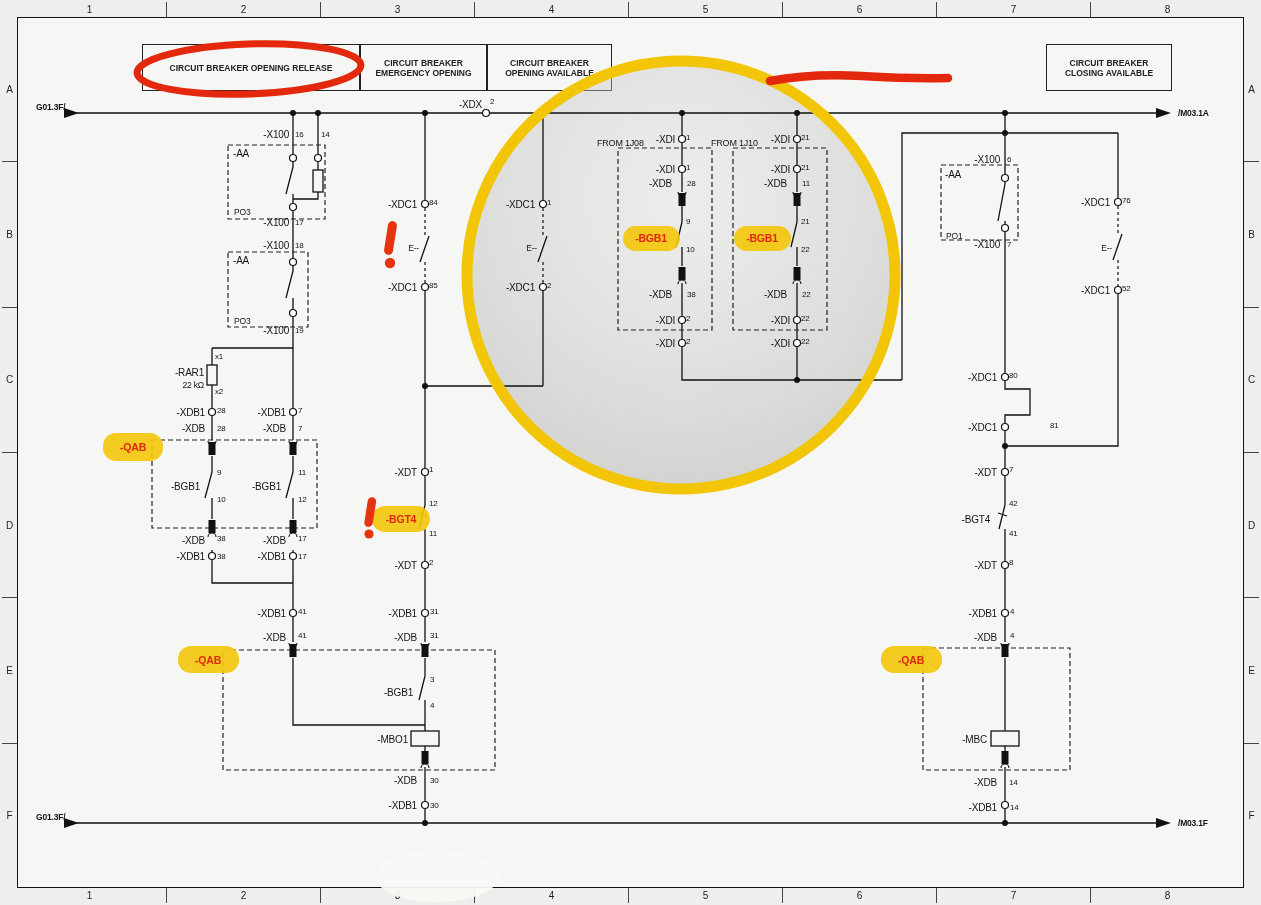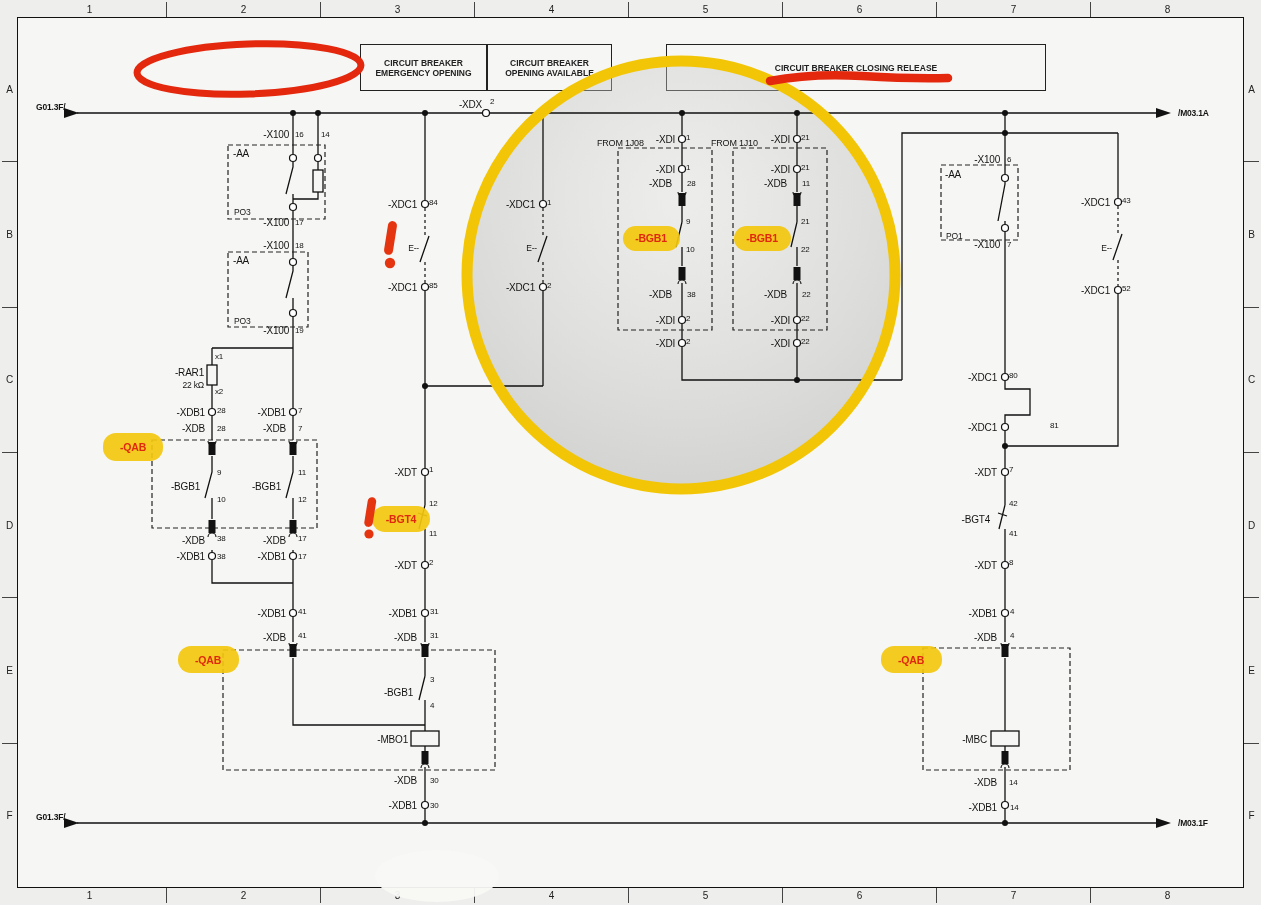--- a/index.html
+++ b/index.html
@@ -133,28 +133,31 @@
       <div class="cell">
         <span>E</span>
       </div>
       <div class="cell">
         <span>F</span>
       </div>
     </div>
 
   <div id="frame"></div>
   <div id="titles">
+      <div class="tb" style="left: 142px; width: 218px;">
+        <span>CIRCUIT BREAKER OPENING RELEASE</span>
+      </div>
       <div class="tb" style="left: 487px; width: 125px;">
         <span>CIRCUIT BREAKER OPENING AVAILABLE</span>
       </div>
       <div class="tb" style="left: 360px; width: 127px;">
         <span>CIRCUIT BREAKER EMERGENCY OPENING</span>
       </div>
-      <div class="tb" style="left: 666px; width: 380px;">
-        <span>CIRCUIT BREAKER CLOSING RELEASE</span>
+      <div class="tb" style="left: 1046px; width: 126px;">
+        <span>CIRCUIT BREAKER CLOSING AVAILABLE</span>
       </div>
     </div>
 
   <svg class="layer" id="svg-under" viewBox="0 0 1261 905">
     <defs>
       <radialGradient id="gg" cx="50%" cy="32%" r="75%">
         <stop offset="0%" stop-color="rgba(216,216,214,0.30)"></stop>
         <stop offset="100%" stop-color="rgba(175,175,173,0.55)"></stop>
       </radialGradient>
     </defs>
@@ -395,21 +398,21 @@
       <span class="lb a-s pin" style="left: 801px; top: 318px;">22</span>
       <span class="lb a-e" style="left: 790px; top: 343px;">-XDI</span>
       <span class="lb a-s pin" style="left: 801px; top: 341px;">22</span>
       <span class="lb a-s" style="left: 945px; top: 174px;">-AA</span>
       <span class="lb a-e" style="left: 1000px; top: 159px;">-X100</span>
       <span class="lb a-s pin" style="left: 1007px; top: 159px;">6</span>
       <span class="lb a-s sm" style="left: 946px; top: 236px;">PO1</span>
       <span class="lb a-e" style="left: 1000px; top: 244px;">-X100</span>
       <span class="lb a-s pin" style="left: 1007px; top: 244px;">7</span>
       <span class="lb a-e" style="left: 1110px; top: 202px;">-XDC1</span>
-      <span class="lb a-s pin" style="left: 1122px; top: 200px;">43</span>
+      <span class="lb a-s pin" style="left: 1122px; top: 200px;">76</span>
       <span class="lb a-e sm" style="left: 1112px; top: 248px;">E--</span>
       <span class="lb a-e" style="left: 1110px; top: 290px;">-XDC1</span>
       <span class="lb a-s pin" style="left: 1122px; top: 288px;">52</span>
       <span class="lb a-e" style="left: 997px; top: 377px;">-XDC1</span>
       <span class="lb a-s pin" style="left: 1009px; top: 375px;">80</span>
       <span class="lb a-e" style="left: 997px; top: 427px;">-XDC1</span>
       <span class="lb a-s pin" style="left: 1009px; top: 425px; margin-left: 41px;">81</span>
       <span class="lb a-e" style="left: 997px; top: 472px;">-XDT</span>
       <span class="lb a-s pin" style="left: 1009px; top: 469px;">7</span>
       <span class="lb a-s pin" style="left: 1009px; top: 503px;">42</span>

